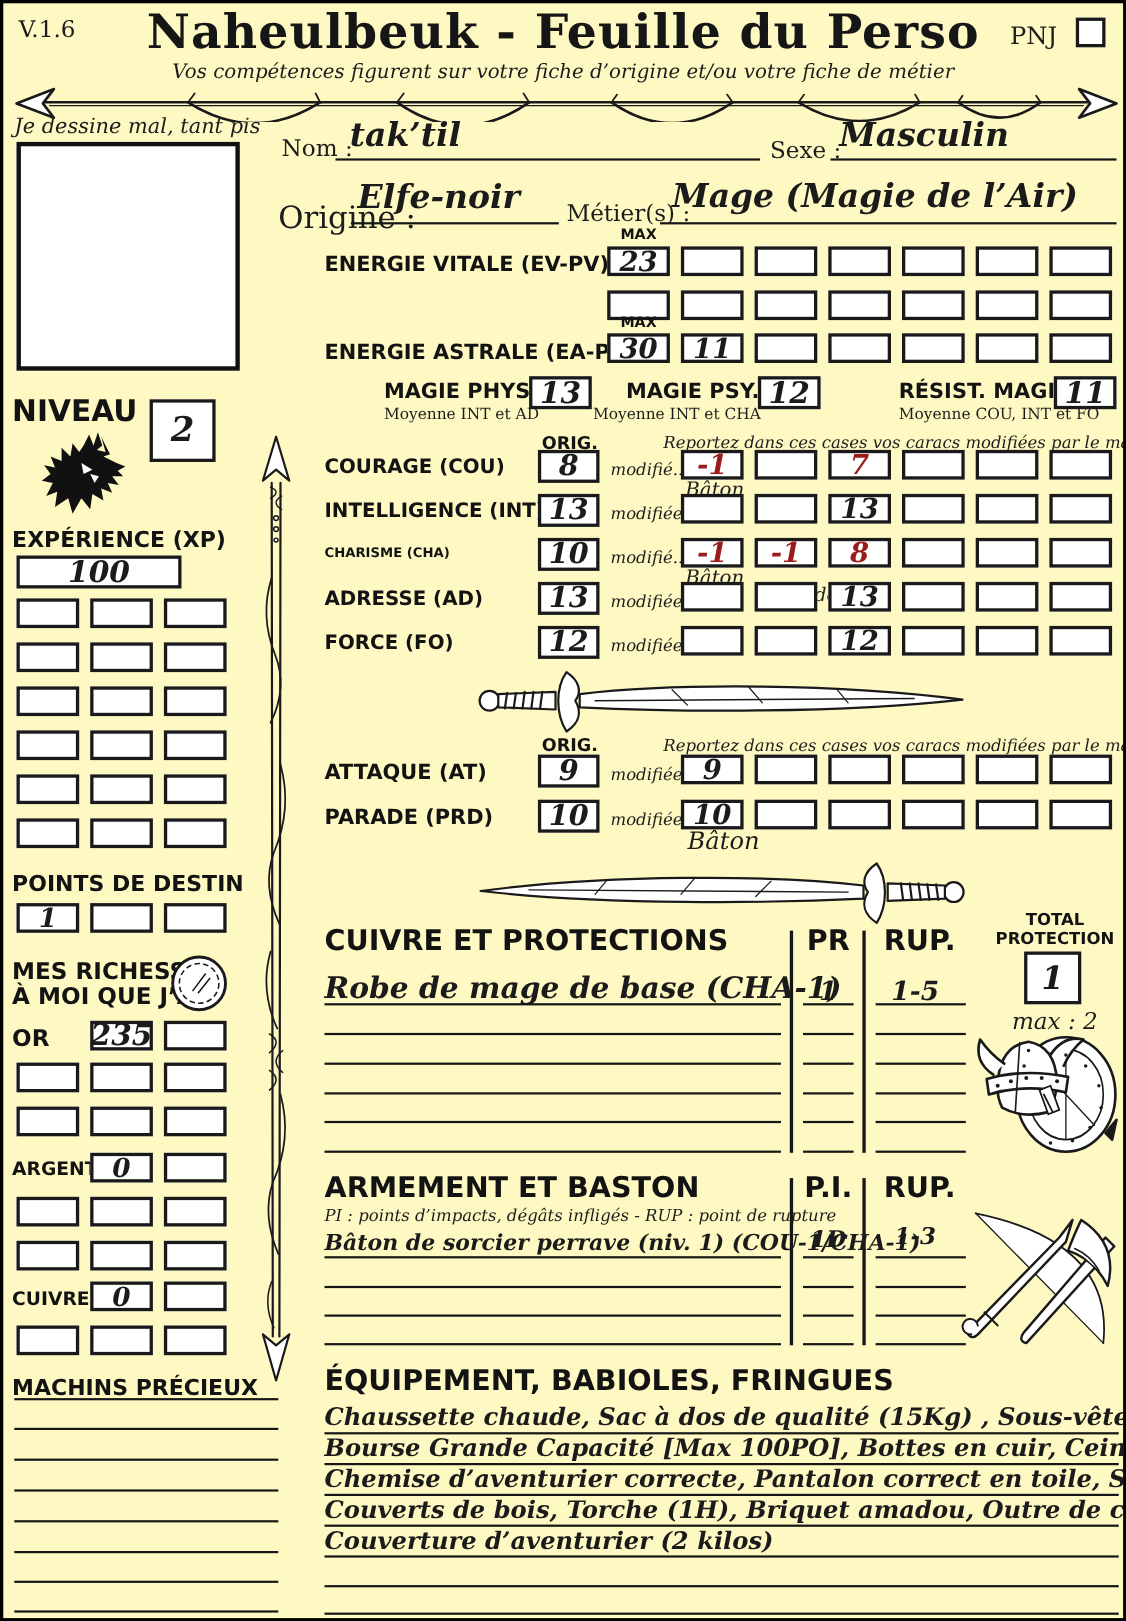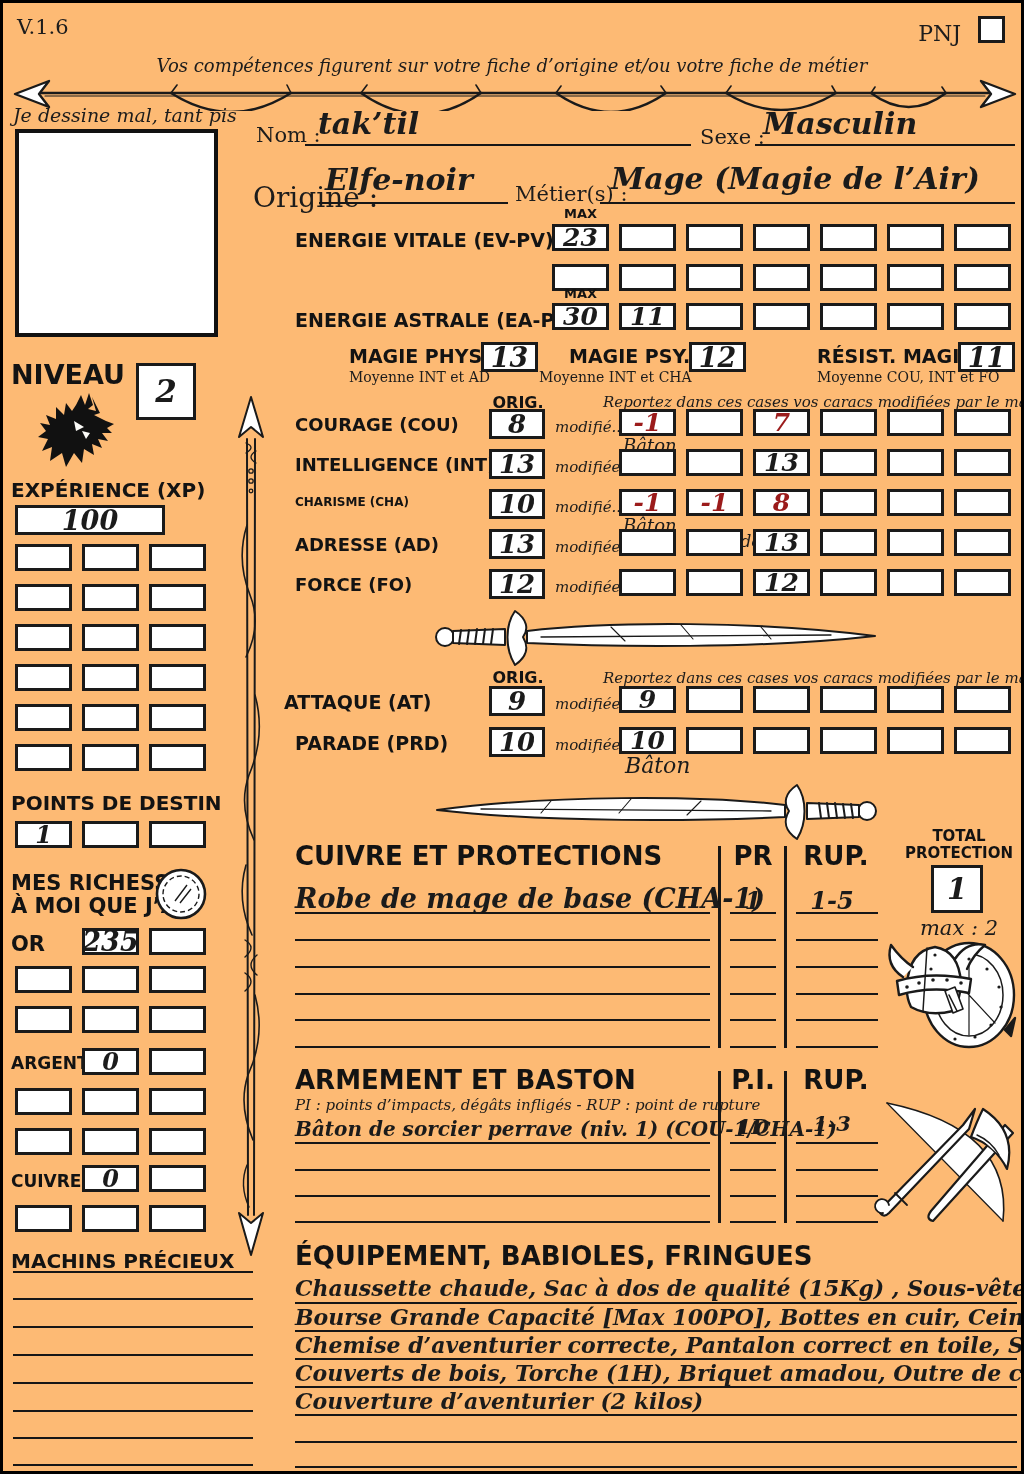--- a/index.html
+++ b/index.html
@@ -1,18 +1,18 @@
 <!DOCTYPE html>
 <html style="--red: #9b1b1b; --ink: #161616;"><head>
 <meta charset="utf-8">
 <style>
   *{margin:0;padding:0;box-sizing:border-box}
   html,body{background:#888}
   #page{position:relative;width:1024px;height:1474px;margin:0 auto;
-        background:#fdba74;border:3px solid #000;color:#161616;
+        background:#fef9c3;border:3px solid #000;color:#161616;
         font-family:"DejaVu Serif","Liberation Serif",serif;overflow:hidden}
   .abs{position:absolute}
   .lbl{font-family:"DejaVu Sans","Liberation Sans",sans-serif;font-weight:800;
        color:#131313;line-height:1.02;white-space:nowrap}
   .cal{font-family:"DejaVu Serif","Liberation Serif",serif;font-style:italic;color:#1c1c1c;white-space:nowrap}
   .hw{font-family:"DejaVu Serif","Liberation Serif",serif;font-style:italic;font-weight:700;
       color:#1b1b1b;white-space:nowrap;line-height:1}
   .red{color:var(--red,#9b1b1b)}
   .box{border:3px solid #1a1a1a;background:#fff;display:flex;align-items:center;
        justify-content:center;overflow:visible}
@@ -23,20 +23,21 @@
   .vline{width:3px;background:#161616}
   .ctr{text-align:center}
   svg{display:block}
 </style>
 </head>
 <body>
 
 <div id="page">
 
   <div class="abs cal" style="left:14px;top:12px;font-size:21px;font-style:normal">V.1.6</div>
+  <div class="abs" style="left:0;right:0;top:2px;text-align:center;font-size:43px;font-weight:700;letter-spacing:1px">Naheulbeuk - Feuille du Perso</div>
   <div class="abs cal" style="left:0;right:0;top:52px;text-align:center;font-size:18px">Vos compétences figurent sur votre fiche d’origine et/ou votre fiche de métier</div>
   <div class="abs cal" style="right:60px;top:18px;font-size:22px;font-style:normal">PNJ</div>
   <div class="abs box" style="right:16px;top:13px;width:27px;height:27px"></div>
 
   <svg class="abs" style="left:8px;top:74px" width="1008" height="34" viewBox="0 0 1008 34">
     <g stroke="#1a1a1a" fill="none" stroke-width="2.4" stroke-linecap="round" stroke-linejoin="round">
       <line x1="30" y1="16" x2="978" y2="16"></line>
       <line x1="34" y1="19" x2="974" y2="19" stroke-width="1.1"></line>
       <path d="M4,17 L38,4 L28,17 L38,30 Z" fill="#fff"></path>
       <path d="M1004,17 L970,4 L980,17 L970,30 Z" fill="#fff"></path>
@@ -365,21 +366,21 @@
       <path d="M84,8 C74,22 74,46 84,62 C96,54 98,44 92,34 C98,26 96,16 84,8 Z"></path>
       <path d="M96,28 C180,18 330,18 444,33 C330,46 180,44 96,40 Z"></path>
       <path d="M110,34 L400,32" stroke-width="1.3"></path>
       <path d="M180,24 l14,14 M250,22 l12,14 M330,24 l10,12" stroke-width="1.1"></path>
     </g>
   </svg>
 
   <div class="abs lbl ctr" style="left:480px;top:667px;width:70px;font-size:16px">ORIG.</div>
   <div class="abs cal ctr" style="left:600px;top:666px;width:412px;font-size:15px">Reportez dans ces cases vos caracs modifiées par le matériel</div>
 
-  <div class="abs lbl" style="left:281px;top:690px;font-size:19px">ATTAQUE (AT)</div>
+  <div class="abs lbl" style="left:292px;top:690px;font-size:19px">ATTAQUE (AT)</div>
   <div class="abs box" style="left:486px;top:683px;width:56px;height:30px">
       <span class="hw" style="font-size:26px">9</span>
     </div>
   <div class="abs cal" style="left:552px;top:692px;font-size:15px">modifiée...</div>
   <div class="abs boxes" style="left:616px;top:683px">
     <div class="box">
         <span class="hw">9</span>
       </div>
     <div class="box"></div>
       <div class="box"></div>

